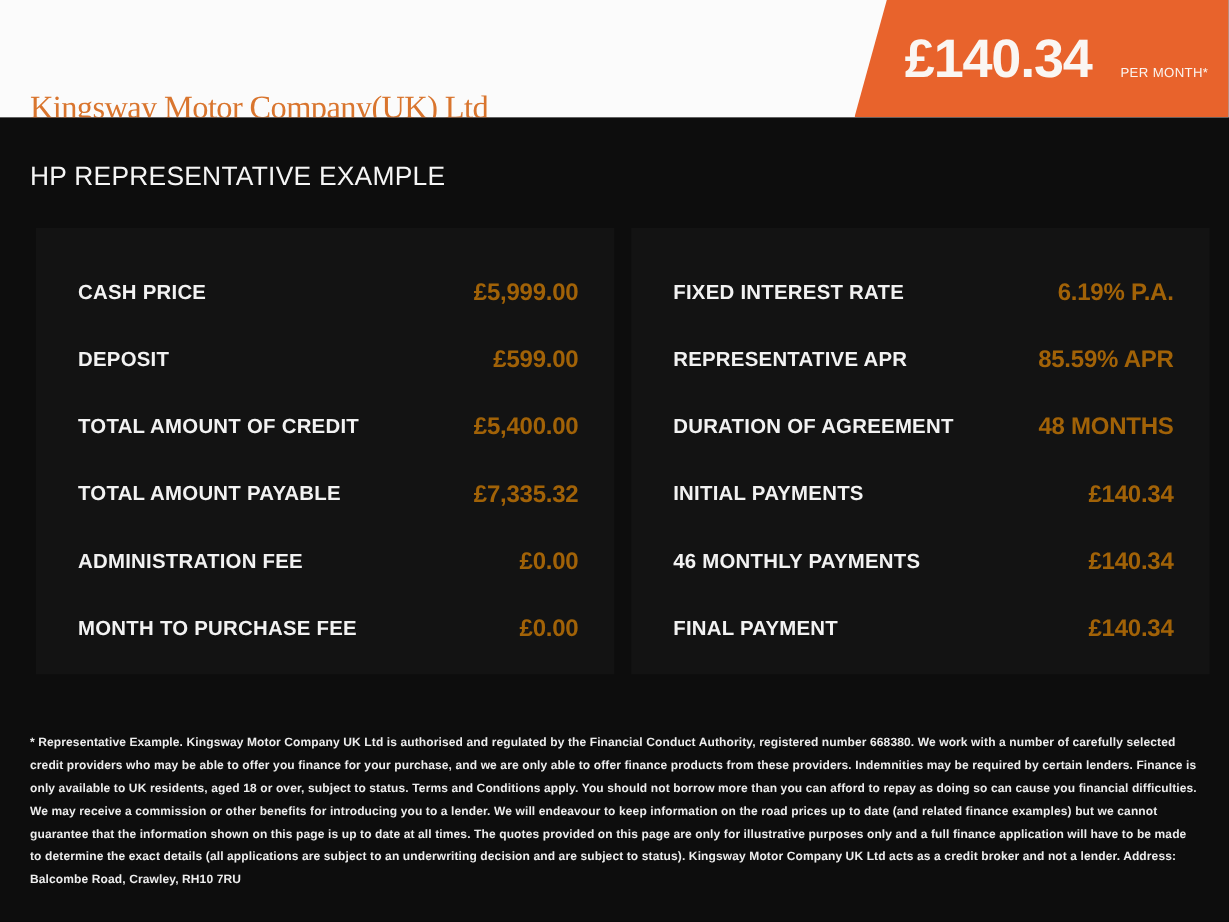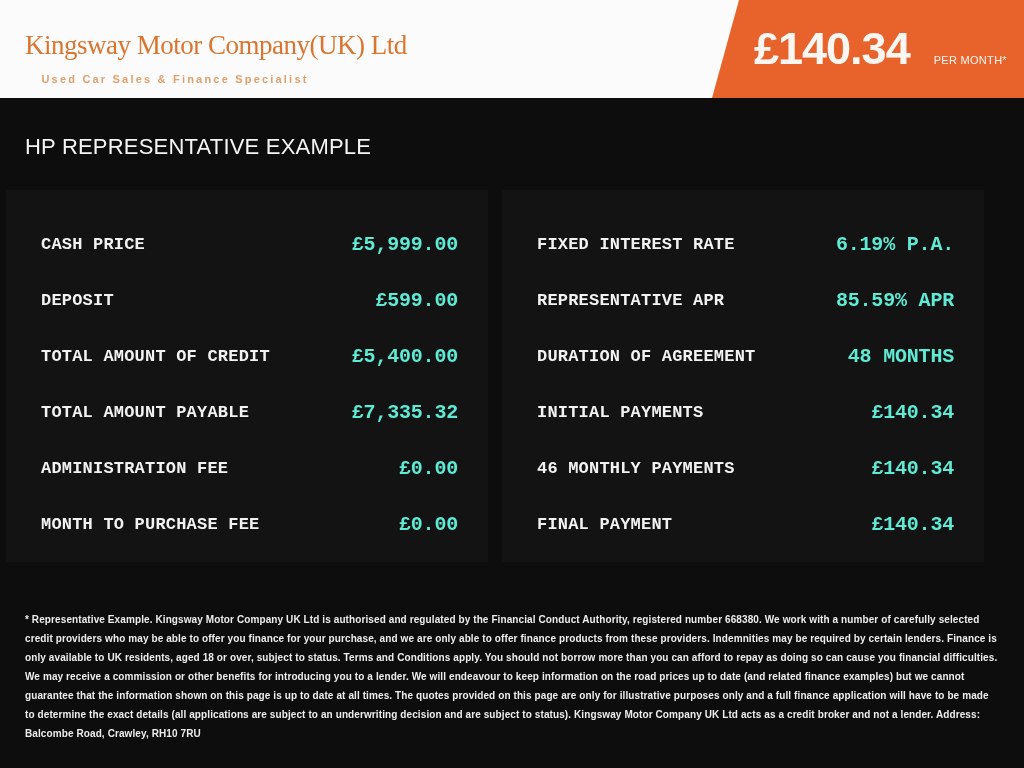--- a/index.html
+++ b/index.html
@@ -27,20 +27,21 @@
     text-align: center;
   }
   .logo-title {
     font-family: "Liberation Serif", serif;
     font-size: 27px;
     font-weight: 400;
     color: #d9752e;
     white-space: nowrap;
     letter-spacing: -0.5px;
     line-height: 30px;
+    margin-top: 44px;
   }
   .logo-tagline {
     font-size: 11px;
     font-weight: bold;
     color: #dfa06b;
     letter-spacing: 2.2px;
     white-space: nowrap;
     margin-top: 13px;
   }
   .ribbon {
@@ -83,26 +84,25 @@
     left: 25px;
     top: 36px;
     font-size: 22px;
     font-weight: normal;
     color: #f5f5f5;
     letter-spacing: 0.2px;
   }
   .panels {
     position: absolute;
     top: 92px;
-    left: 6px;
+    left: 30px;
     width: 978px;
     height: 372px;
     display: flex;
     gap: 14px;
-    font-family: Liberation Mono, monospace;
   }
   .panel {
     flex: 1;
     background: #131313;
     padding: 26px 30px 0 35px;
   }
   .row {
     height: 56px;
     display: flex;
     justify-content: space-between;
@@ -111,21 +111,21 @@
   .row-label {
     font-size: 17px;
     font-weight: bold;
     color: #f2f2f2;
     letter-spacing: 0.2px;
     white-space: nowrap;
   }
   .row-value {
     font-size: 20px;
     font-weight: bold;
-    color: #5eead4;
+    color: #a16207;
     letter-spacing: -0.2px;
     white-space: nowrap;
   }
 
   
   .footer {
     position: absolute;
     left: 25px;
     top: 512px;
     width: 975px;

